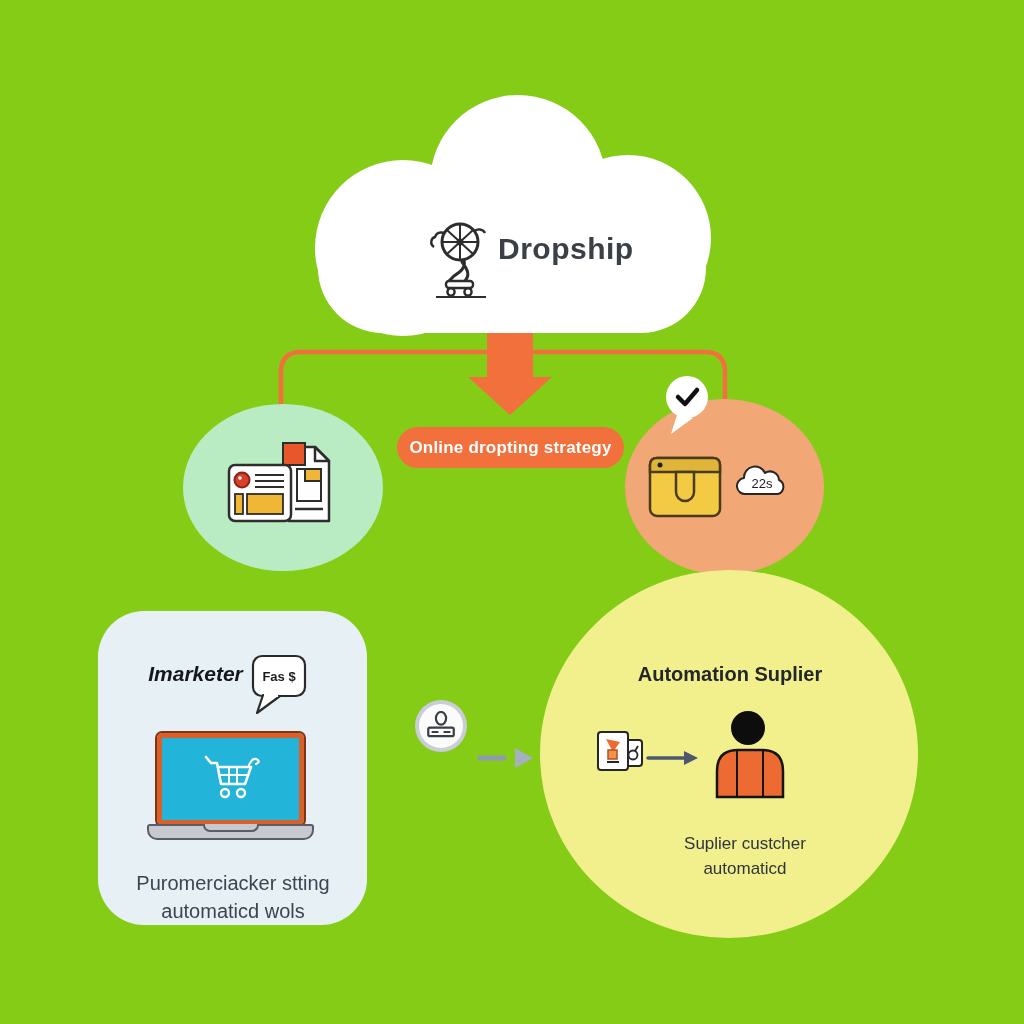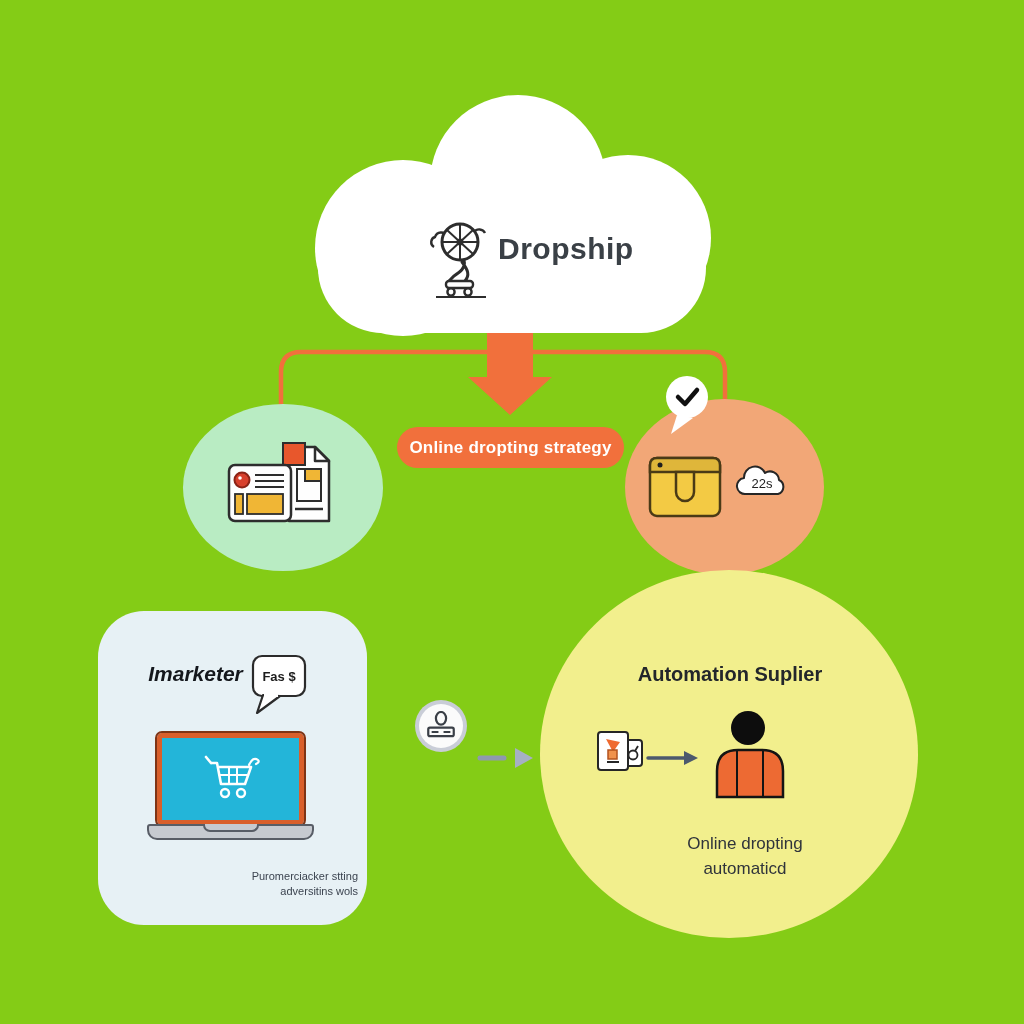--- a/index.html
+++ b/index.html
@@ -12,21 +12,21 @@
   .banner{left:397px;top:427px;width:227px;height:41px;background:#f1703c;border-radius:21px;
           display:flex;align-items:center;justify-content:center;z-index:4;}
   .banner span{color:#fff;font-size:17px;font-weight:700;letter-spacing:.2px;}
   
   .green-node{left:183px;top:404px;width:200px;height:167px;border-radius:50%;background:#b9ecc3;z-index:3;}
   .orange-node{left:625px;top:399px;width:199px;height:176px;border-radius:50%;background:#f2a777;z-index:3;}
   .yellow-node{left:540px;top:570px;width:378px;height:368px;border-radius:50%;background:#f2ef8d;z-index:3;}
   
   .marketer-card{left:98px;top:611px;width:269px;height:314px;border-radius:46px;background:#e7f1f5;z-index:3;}
   .marketer-title{left:143px;top:662px;width:105px;text-align:center;font-size:21px;font-weight:700;color:#14171c;z-index:4;font-style:italic;}
-  .card-caption{left:108px;top:869px;width:250px;text-align:right;font-size:11px;line-height:1.4;color:#3c4450;z-index:4;}
+  .card-caption{left:108px;top:869px;width:250px;text-align:center;font-size:20px;line-height:1.4;color:#3c4450;z-index:4;}
   
   .laptop-frame{left:157px;top:733px;width:147px;height:92px;background:#23b5d9;border:5px solid #d95f2b;
                 outline:2px solid #7e3415;border-radius:5px;box-sizing:border-box;z-index:4;
                 display:flex;align-items:center;justify-content:center;}
   .laptop-base{left:147px;top:824px;width:167px;height:16px;background:#c6cad0;border:2px solid #585d66;
                border-radius:3px 3px 10px 10px;box-sizing:border-box;z-index:5;}
   .laptop-notch{left:203px;top:824px;width:56px;height:8px;background:#c6cad0;border:2px solid #585d66;border-top:none;
                 border-radius:0 0 7px 7px;box-sizing:border-box;z-index:6;}
   
   .person-chip{left:415px;top:700px;width:52px;height:52px;border-radius:50%;background:#c9cdd7;z-index:4;
@@ -121,21 +121,21 @@
   <svg class="abs" style="left:646px;top:748px;z-index:4" width="54" height="20" viewBox="0 0 54 20">
     <path d="M2,10 H38" stroke="#4c596d" stroke-width="3.5" stroke-linecap="round"></path>
     <path d="M38,3 L52,10 L38,17 Z" fill="#4c596d"></path>
   </svg>
   <svg class="abs" style="left:710px;top:705px;z-index:4" width="92" height="96" viewBox="0 0 92 96">
     <circle cx="38" cy="23" r="17" fill="#0d0d0d"></circle>
     <path d="M7,92 V66 Q7,45 28,45 H52 Q73,45 73,66 V92 Z" fill="#ed6a33" stroke="#141414" stroke-width="2.5"></path>
     <path d="M27,46 V92 M53,46 V92" stroke="#141414" stroke-width="2"></path>
   </svg>
   <div class="abs auto-caption">
-    <div>Online dropting</div>
+    <div>Suplier custcher</div>
     <div>automaticd</div>
   </div>
 
   <div class="abs marketer-card"></div>
   <div class="abs marketer-title">Imarketer</div>
   <svg class="abs" style="left:250px;top:653px;z-index:4" width="60" height="64" viewBox="0 0 60 64">
     <rect x="3" y="3" width="52" height="40" rx="9" fill="#ffffff" stroke="#2b2b2b" stroke-width="2.2"></rect>
     <path d="M13,42 L7,60 L30,43 Z" fill="#ffffff" stroke="#2b2b2b" stroke-width="2.2" stroke-linejoin="round"></path>
     <path d="M14,42 L28,42" stroke="#ffffff" stroke-width="4"></path>
     <text x="29" y="28" text-anchor="middle" font-size="13" font-weight="bold" font-family="Liberation Sans, sans-serif" fill="#1c1c1c">Fas $</text>
@@ -149,21 +149,21 @@
       <path d="M22,22 H49 M31,15 V30 M39,15 V30" stroke="#ffffff" stroke-width="2"></path>
       <circle cx="27" cy="40" r="4" fill="none" stroke="#ffffff" stroke-width="2.4"></circle>
       <circle cx="43" cy="40" r="4" fill="none" stroke="#ffffff" stroke-width="2.4"></circle>
     </svg>
   </div>
   <div class="abs laptop-base"></div>
   <div class="abs laptop-notch"></div>
 
   <div class="abs card-caption">
     <div>Puromerciacker stting</div>
-    <div>adversitins wols</div>
+    <div>automaticd wols</div>
   </div>
 
   <div class="abs person-chip">
     <div class="person-chip-inner">
       <svg width="34" height="30" viewBox="0 0 40 34">
         <ellipse cx="20" cy="8" rx="6" ry="7.5" fill="none" stroke="#3a3f47" stroke-width="2.6"></ellipse>
         <rect x="5" y="19" width="30" height="10" rx="2" fill="none" stroke="#3a3f47" stroke-width="2.6"></rect>
         <path d="M9,24 h8 M23,24 h8" stroke="#3a3f47" stroke-width="2.2"></path>
       </svg>
     </div>

